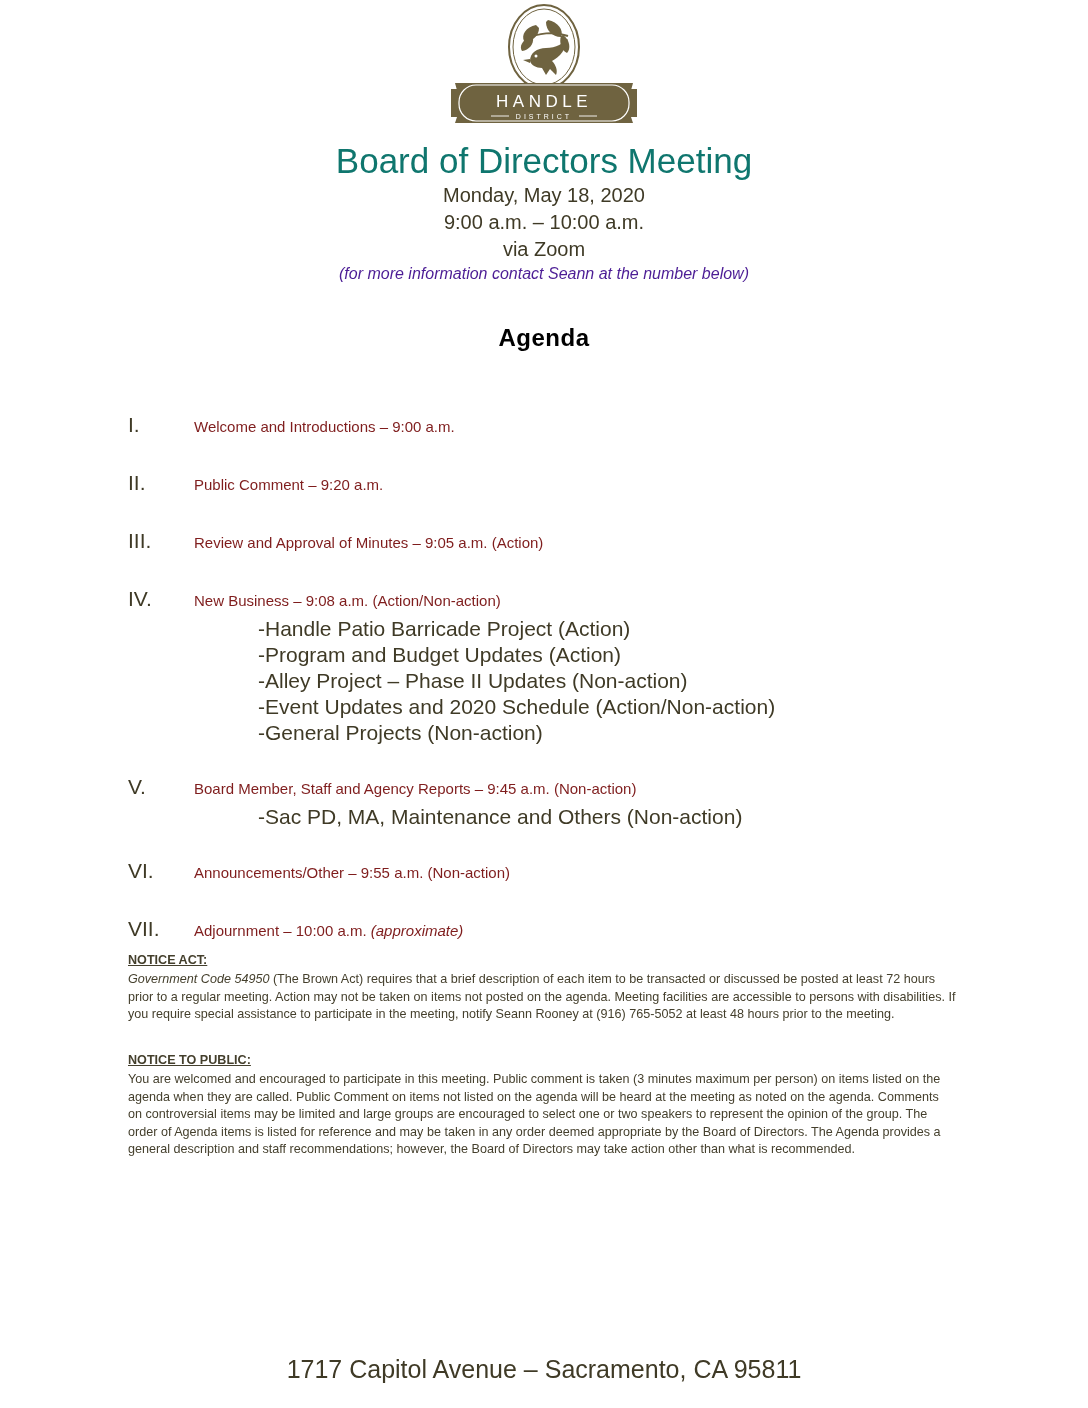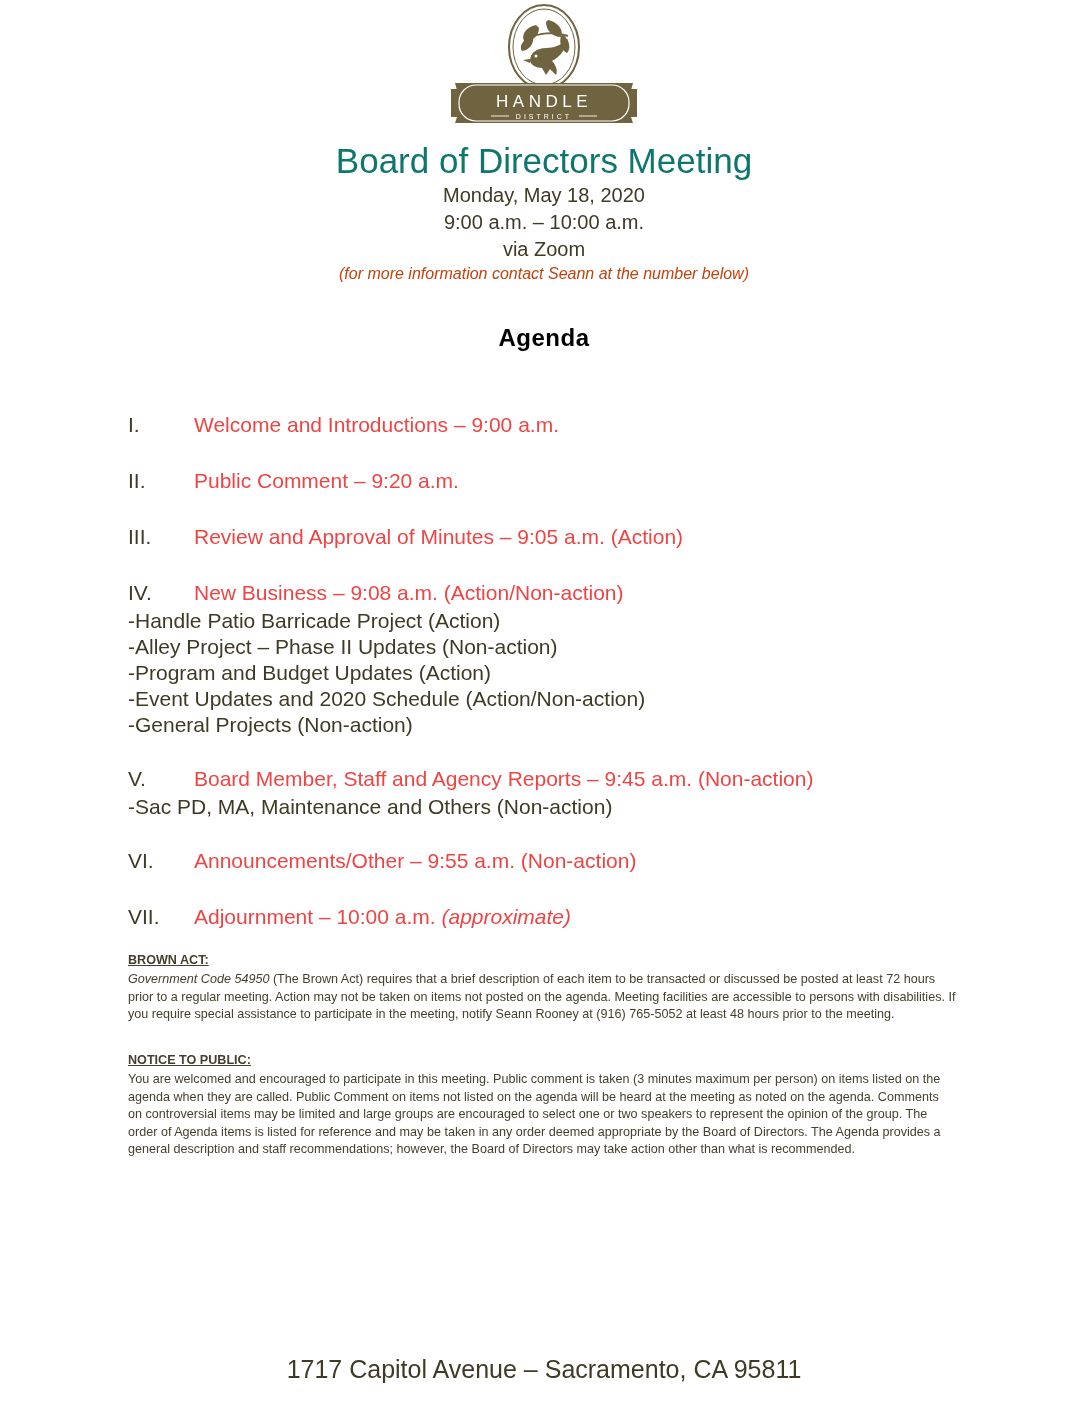--- a/index.html
+++ b/index.html
@@ -67,21 +67,21 @@
   .doc-sub {
     font-size: 20px;
     line-height: 27px;
     color: #3f3a26;
     margin: 0;
   }
   .doc-sub-italic {
     font-size: 16px;
     line-height: 22px;
     font-style: italic;
-    color: #c2410c;
+    color: #4c1d95;
     margin: 0;
   }
 
   
   .agenda-heading {
     position: absolute;
     top: 324px;
     left: 0;
     width: 100%;
     text-align: center;
@@ -106,26 +106,27 @@
     align-items: baseline;
   }
   .agenda-num {
     width: 66px;
     flex: 0 0 66px;
     font-size: 21px;
     line-height: 30px;
     color: #3f3a26;
   }
   .agenda-text {
-    font-size: 21px;
+    font-size: 15px;
     line-height: 30px;
-    color: #ef4444;
+    color: #7f1d1d;
   }
   .agenda-text .ital { font-style: italic; }
   .agenda-subs {
+    margin-left: 130px;
   }
   .agenda-sub {
     font-size: 21px;
     line-height: 26px;
     color: #3f3a26;
   }
 
   
   .fineprint {
     position: absolute;
@@ -223,22 +224,22 @@
     </div>
   </div>
 
   <div class="agenda-item">
     <div class="agenda-row">
       <div class="agenda-num">IV.</div>
       <div class="agenda-text">New Business – 9:08 a.m. (Action/Non-action)</div>
     </div>
     <div class="agenda-subs">
       <div class="agenda-sub">-Handle Patio Barricade Project (Action)</div>
+      <div class="agenda-sub">-Program and Budget Updates (Action)</div>
       <div class="agenda-sub">-Alley Project – Phase II Updates (Non-action)</div>
-      <div class="agenda-sub">-Program and Budget Updates (Action)</div>
       <div class="agenda-sub">-Event Updates and 2020 Schedule (Action/Non-action)</div>
       <div class="agenda-sub">-General Projects (Non-action)</div>
     </div>
   </div>
 
   <div class="agenda-item">
     <div class="agenda-row">
       <div class="agenda-num">V.</div>
       <div class="agenda-text">Board Member, Staff and Agency Reports – 9:45 a.m. (Non-action)</div>
     </div>
@@ -257,21 +258,21 @@
   <div class="agenda-item">
     <div class="agenda-row">
       <div class="agenda-num">VII.</div>
       <div class="agenda-text"><span>Adjournment – 10:00 a.m. </span><span class="ital">(approximate)</span></div>
     </div>
   </div>
 
 </div>
 
 <div class="fineprint" id="brown-act-block">
-  <div><span class="fp-heading">BROWN ACT:</span></div>
+  <div><span class="fp-heading">NOTICE ACT:</span></div>
   <p class="fp-body"><span class="fp-ital">Government Code 54950</span><span> (The Brown Act) requires that a brief description of each item to be transacted or discussed be posted at least 72 hours prior to a regular meeting.  Action may not be taken on items not posted on the agenda.  Meeting facilities are accessible to persons with disabilities.  If you require special assistance to participate in the meeting, notify Seann Rooney at (916) 765-5052 at least 48 hours prior to the meeting.</span></p>
 </div>
 
 <div class="fineprint" id="notice-block">
   <div><span class="fp-heading">NOTICE TO PUBLIC:</span></div>
   <p class="fp-body">You are welcomed and encouraged to participate in this meeting.  Public comment is taken (3 minutes maximum per person) on items listed on the agenda when they are called.  Public Comment on items not listed on the agenda will be heard at the meeting as noted on the agenda. Comments on controversial items may be limited and large groups are encouraged to select one or two speakers to represent the opinion of the group. The order of Agenda items is listed for reference and may be taken in any order deemed appropriate by the Board of Directors. The Agenda provides a general description and staff recommendations; however, the Board of Directors may take action other than what is recommended.</p>
 </div>
 
 <div class="footer-address">1717 Capitol Avenue – Sacramento, CA  95811</div>
 

